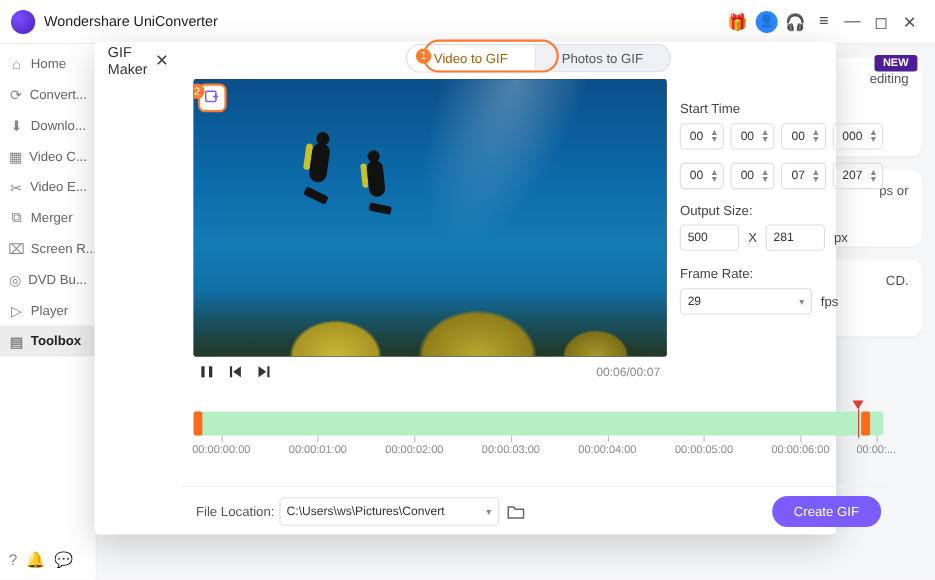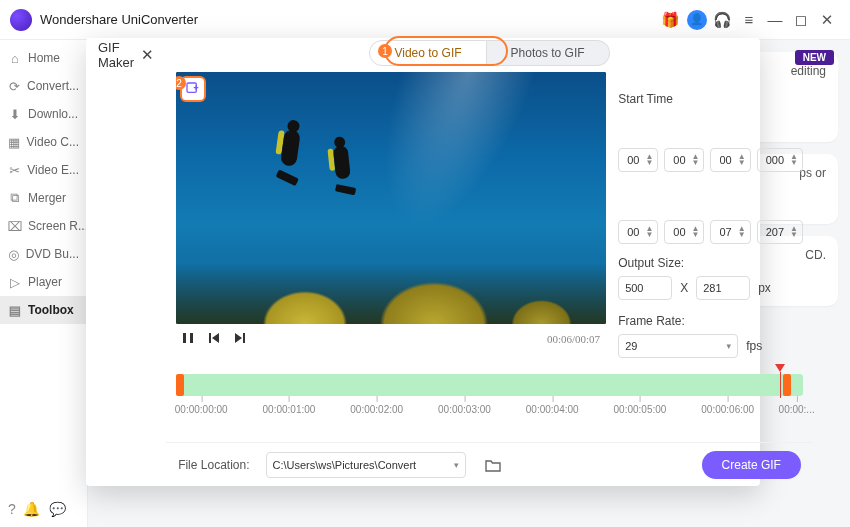--- a/index.html
+++ b/index.html
@@ -61,45 +61,45 @@
   .diver { position: absolute; width: 38px; height: 62px; }
   .diver .dbody { position: absolute; top: 10px; left: 10px; width: 16px; height: 36px; background: #111; border-radius: 8px; }
   .diver .dhead { position: absolute; top: 0; left: 12px; width: 12px; height: 12px; background: #111; border-radius: 50%; }
   .diver .dtank { position: absolute; top: 12px; left: 4px; width: 6px; height: 24px; background: #c9c12a; border-radius: 3px; }
   .diver .dfin { position: absolute; bottom: 0; left: 8px; width: 22px; height: 8px; background: #111; border-radius: 2px; transform: rotate(18deg); }
   .diver.d1 { top: 48px; left: 96px; transform: rotate(8deg); }
   .diver.d2 { top: 62px; left: 148px; transform: rotate(-6deg) scale(0.92); }
 
   .controls { height: 30px; display: flex; align-items: center; gap: 14px; padding: 0 6px; color: #333; font-size: 13px; }
   .controls .cbtn { cursor: pointer; }
-  .controls .time { margin-left: auto; font-size: 11px; color: #888; font-family: Liberation Serif, serif; }
+  .controls .time { margin-left: auto; font-size: 11px; color: #888; }
 
   .settings-col { flex: 1; padding-top: 20px; font-size: 12px; color: #444; }
   .setting-label { margin-bottom: 6px; }
   .spin-row { display: flex; gap: 6px; margin-bottom: 12px; }
-  .spinner { display: flex; align-items: center; border: 1px solid #ddd; border-radius: 4px; height: 24px; padding: 0 4px 0 8px; font-size: 11px; color: #333; margin-top: 36px; }
+  .spinner { display: flex; align-items: center; border: 1px solid #ddd; border-radius: 4px; height: 24px; padding: 0 4px 0 8px; font-size: 11px; color: #333; }
   .spinner .arrows { display: flex; flex-direction: column; margin-left: 6px; line-height: 6px; font-size: 8px; color: #888; cursor: pointer; }
   .size-row { display: flex; align-items: center; gap: 8px; margin-bottom: 14px; }
   .size-input { width: 54px; height: 24px; border: 1px solid #ddd; border-radius: 4px; font-size: 11px; padding: 0 6px; color: #333; }
   .rate-select { width: 120px; height: 24px; border: 1px solid #ddd; border-radius: 4px; font-size: 11px; padding: 0 6px; color: #333; display: flex; align-items: center; justify-content: space-between; cursor: pointer; }
 
   
   .timeline { padding: 18px 10px; }
   .tl-track { position: relative; height: 22px; background: #b7efc5; border-radius: 3px; }
   .tl-handle { position: absolute; top: 0; bottom: 0; width: 8px; background: #ff6a1a; border-radius: 2px; cursor: ew-resize; }
   .tl-handle.left { left: 0; }
   .tl-handle.right { right: 12px; }
   .tl-playhead { position: absolute; right: 18px; top: -10px; width: 0; height: 0; border-left: 5px solid transparent; border-right: 5px solid transparent; border-top: 8px solid #e53935; }
   .tl-playline { position: absolute; right: 22px; top: -2px; width: 1px; height: 26px; background: #e53935; }
   .tl-ruler { position: relative; height: 26px; margin-top: 2px; font-size: 10px; color: #888; }
   .tl-tick { position: absolute; top: 6px; transform: translateX(-50%); white-space: nowrap; }
   .tl-tick::before { content: ""; position: absolute; top: -8px; left: 50%; width: 1px; height: 6px; background: #bbb; }
 
   
-  .modal-footer { height: 44px; display: flex; align-items: center; padding: 16px 12px; gap: 16px; border-top: 1px solid #f0f0f0; font-size: 12px; color: #555; }
+  .modal-footer { height: 44px; display: flex; align-items: center; padding: 16px 12px; gap: 4px; border-top: 1px solid #f0f0f0; font-size: 12px; color: #555; }
   .floc-input { width: 200px; height: 26px; border: 1px solid #ddd; border-radius: 4px; font-size: 11px; padding: 0 6px; display: flex; align-items: center; justify-content: space-between; color: #333; cursor: pointer; }
   .folder-btn { width: 22px; height: 22px; display: flex; align-items: center; justify-content: center; color: #666; cursor: pointer; }
   .create-btn { margin-left: auto; background: #7a5cff; color: #fff; border: none; border-radius: 16px; padding: 7px 20px; font-size: 12px; cursor: pointer; }
 
 </style>
 </head>
 <body>
 
 <div class="titlebar">
   <span class="logo"></span>

